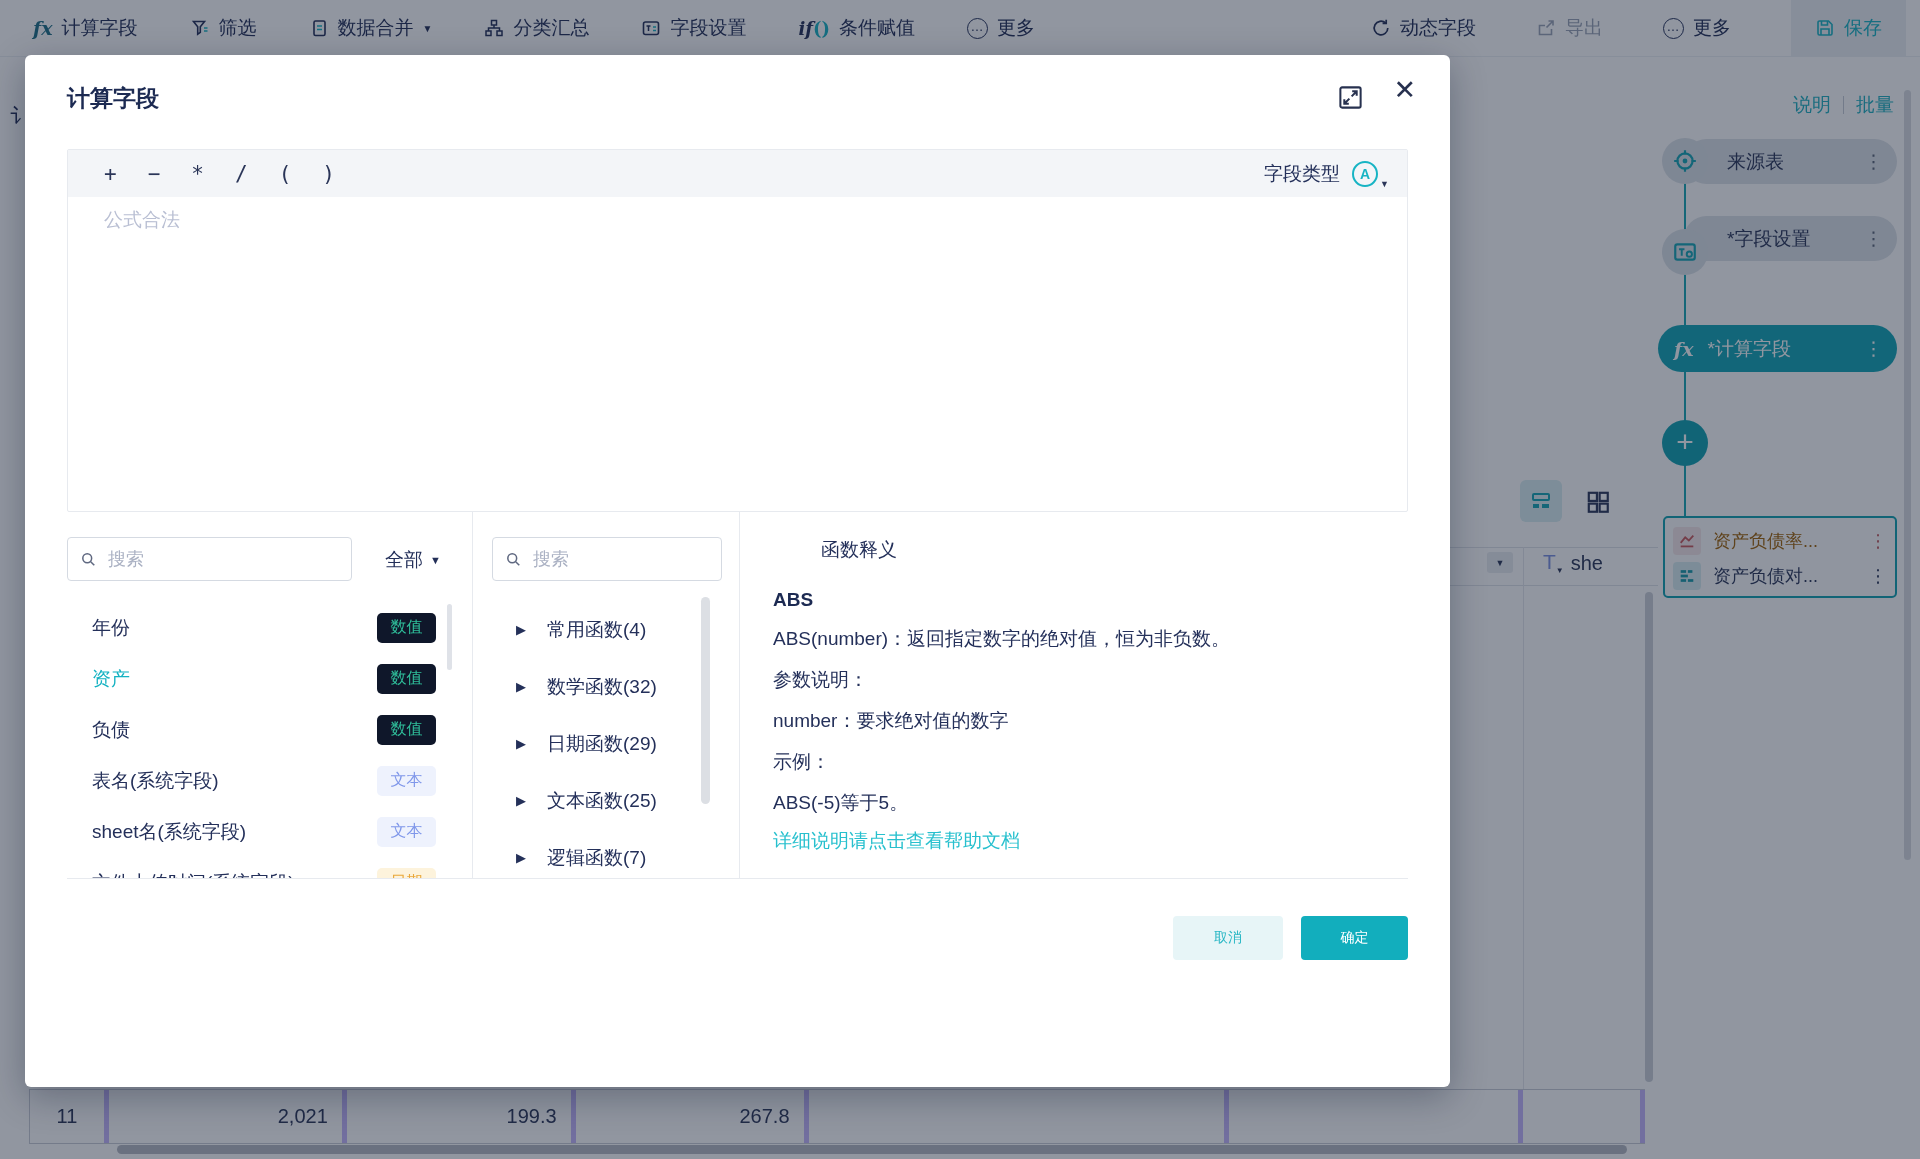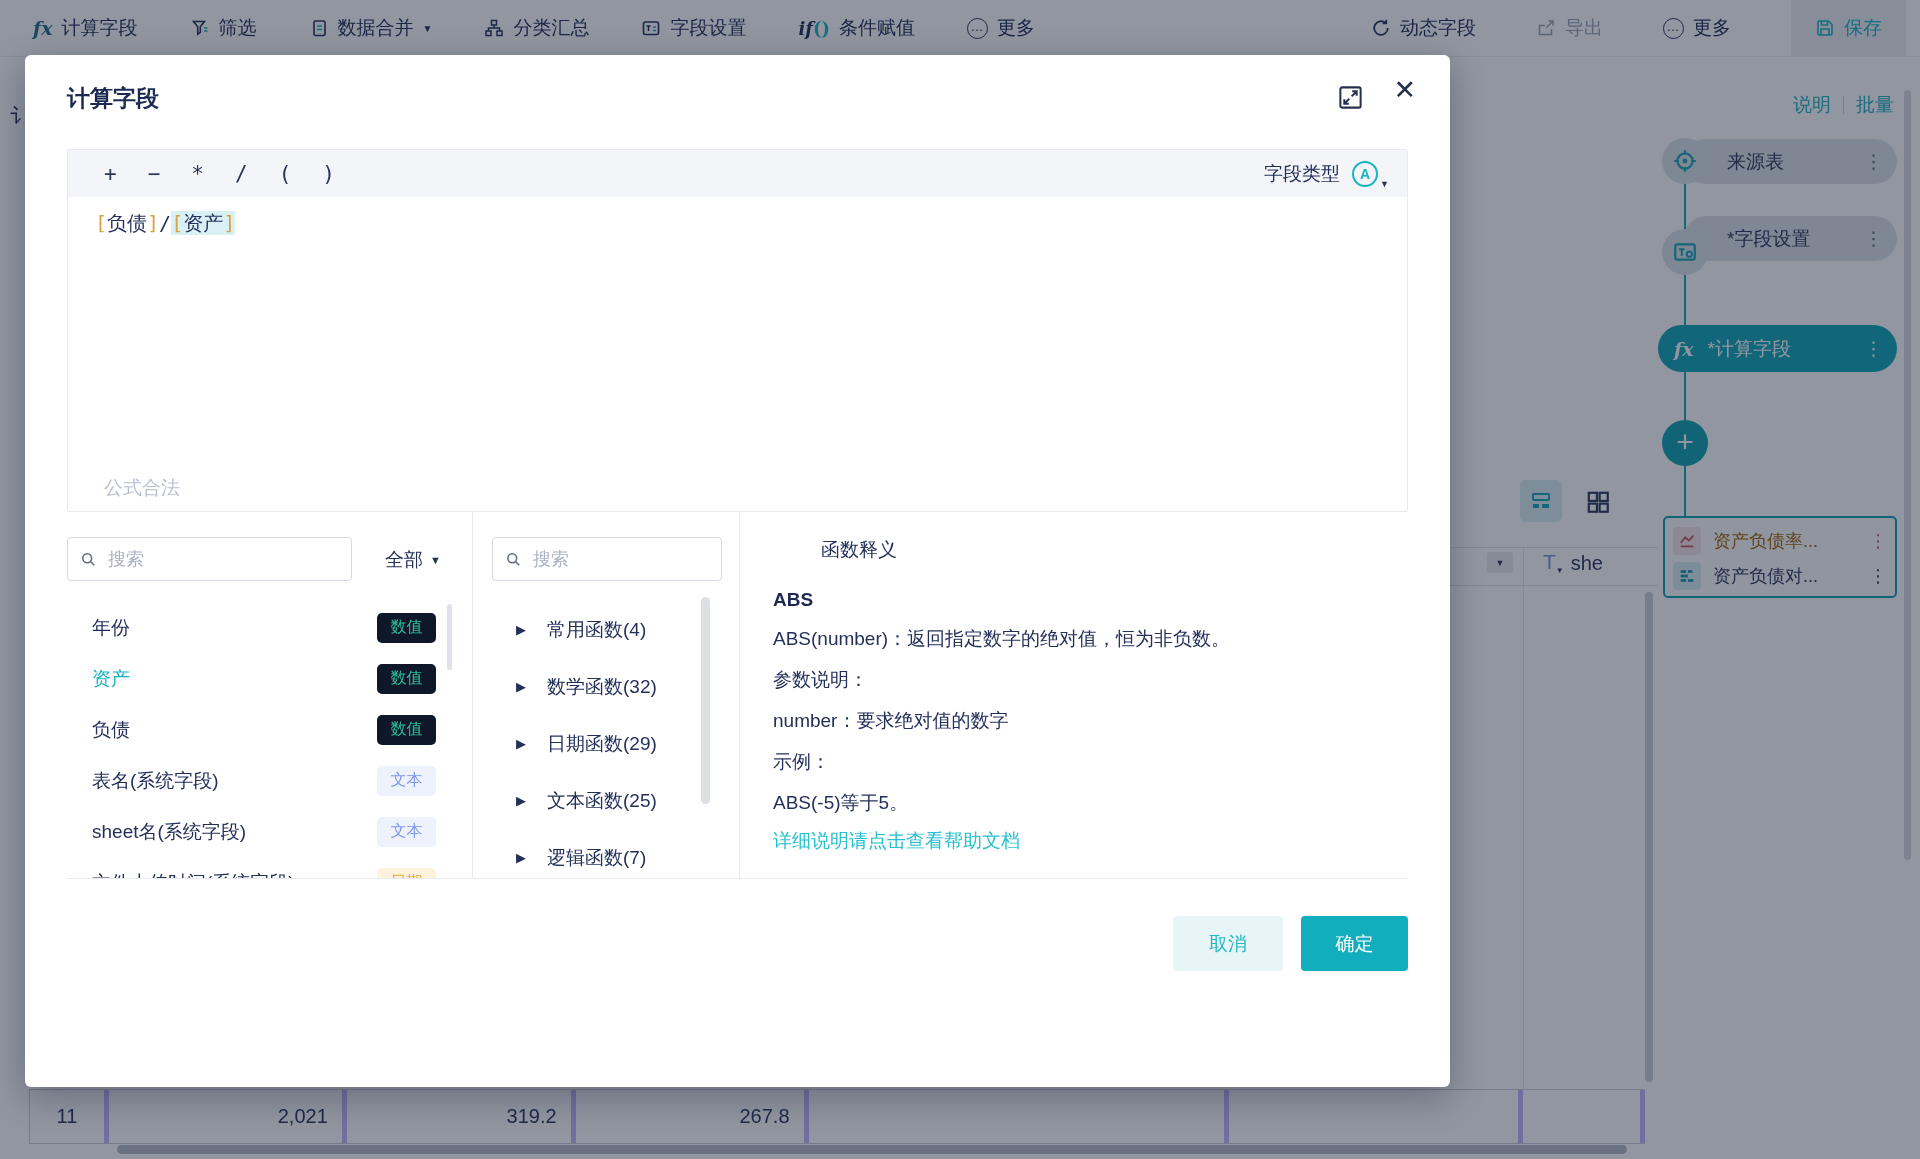--- a/index.html
+++ b/index.html
@@ -135,21 +135,21 @@
   .gscroll { position:absolute; right:29px; top:85px; width:9px; height:207px; background:#dcdfe4; border-radius:5px; }
 
   .col-doc { flex:1; padding:25px 0 0 33px; }
   .doc-title { font-size:19px; color:#24305a; font-weight:400;margin-left:48px; }
   .doc-name { margin-top:26px; font-size:19px; font-weight:bold; color:#1c2a52; }
   .doc-line { margin-top:0; height:41px; display:flex; align-items:flex-end; font-size:19px; color:#24305a; }
   .doc-line:first-of-type { margin-top:2px; }
   .doc-link { margin-top:12px; font-size:19px; color:#27c0ce; }
 
   .modal-footer { display:flex; justify-content:flex-end; gap:18px; padding-top:37px; }
-  .btn { height:55px; border:none; border-radius:4px; font-size:19px; display:flex; align-items:center; justify-content:center;
+  .btn { height:44px; border:none; border-radius:4px; font-size:14px; display:flex; align-items:center; justify-content:center;
     font-family:"Liberation Sans", sans-serif; }
   .btn-cancel { width:110px; background:#e7f5f7; color:#27b6c4; }
   .btn-ok { width:107px; background:#12aebd; color:#fff; }
 </style>
 </head>
 <body>
 
 <div class="toolbar">
   <div class="tb-item">
     <span class="fx-glyph">fx</span>
@@ -249,21 +249,21 @@
 <div class="th-frag">
   <span class="th-T">T<span class="tiny">▼</span></span>
   <span class="th-label">she</span>
 </div>
 <div class="tbl-vscroll"></div>
 <div class="sb-vscroll"></div>
 
 <div class="btm-table">
   <div class="btm-cell center" style="width:79px">11</div>
   <div class="btm-cell" style="width:238px">2,021</div>
-  <div class="btm-cell" style="width:229px">319.2</div>
+  <div class="btm-cell" style="width:229px">199.3</div>
   <div class="btm-cell" style="width:233px">267.8</div>
   <div class="btm-cell" style="width:421px"></div>
   <div class="btm-cell" style="width:294px"></div>
   <div class="btm-cell" style="width:122px"></div>
 </div>
 <div class="hscroll-thumb"></div>
 
 <div class="sb-actions">
   <span>说明</span>
   <span class="sb-sep"></span>
@@ -354,23 +354,20 @@
       <span class="op">(</span>
       <span class="op">)</span>
       <div class="fxbar-right">
         <span class="ftype-label">字段类型</span>
         <span class="type-badge-wrap">
           <span class="type-badge">A</span>
           <span class="type-caret">▼</span>
         </span>
       </div>
     </div>
-    <div class="fxeditor">
-      <span class="tk-b">[</span><span class="tk-f">负债</span><span class="tk-b">]</span><span class="tk-o">/</span><span class="hl"><span class="tk-b">[</span><span class="tk-f">资产</span><span class="tk-b">]</span></span>
-    </div>
     <div class="fxstatus">公式合法</div>
   </div>
 
   <div class="panels">
 
     <div class="col-fields">
       <div class="search s-fields">
         <svg width="17" height="17" viewBox="0 0 20 20">
           <circle cx="8.5" cy="8.5" r="5.2" fill="none" stroke="#5f6880" stroke-width="1.8"></circle>
           <path d="M12.6 12.6L16.8 16.8" stroke="#5f6880" stroke-width="1.8"></path>

